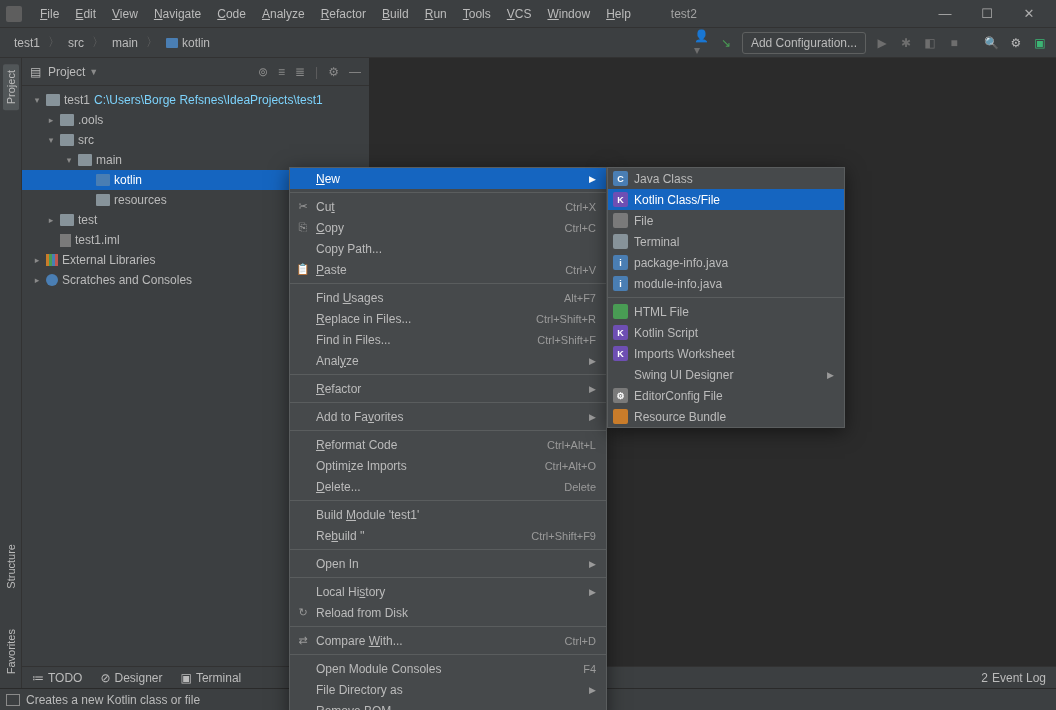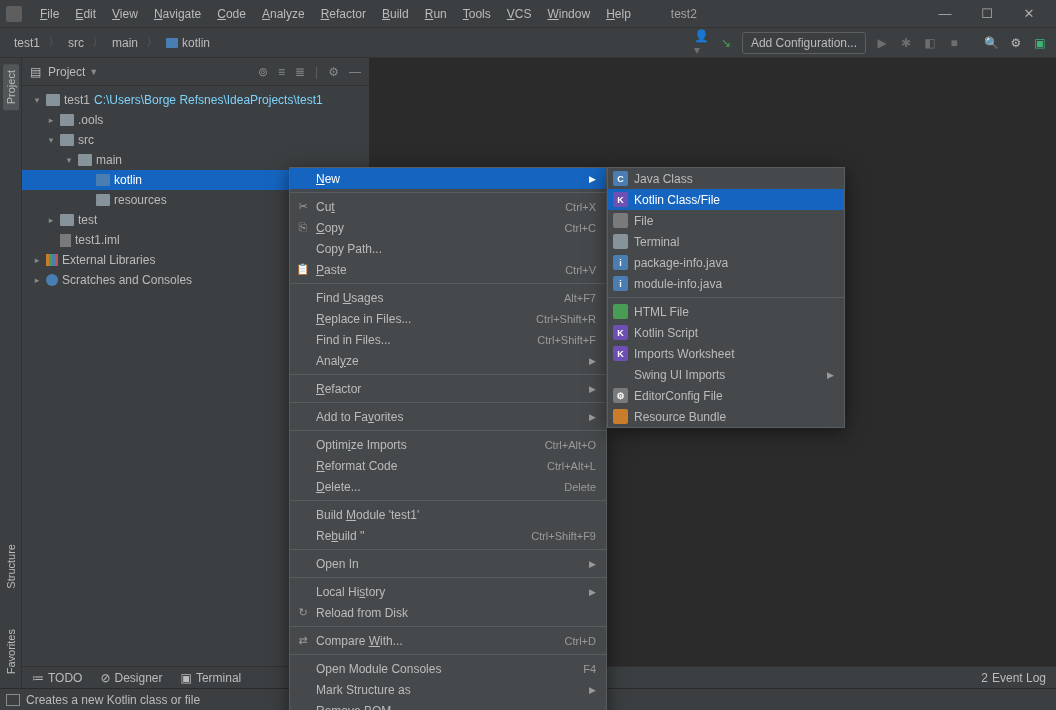--- a/index.html
+++ b/index.html
@@ -281,26 +281,26 @@
       <span><u>R</u>efactor</span>
       <span class="sub">▶</span>
     </div>
     <div class="cm-sep"></div>
     <div class="cm-row">
       <span>Add to Fa<u>v</u>orites</span>
       <span class="sub">▶</span>
     </div>
     <div class="cm-sep"></div>
     <div class="cm-row">
+      <span><u>R</u>eformat Code</span>
+      <span class="shortcut">Ctrl+Alt+L</span>
+    </div>
+    <div class="cm-row">
       <span>Optim<u>i</u>ze Imports</span>
       <span class="shortcut">Ctrl+Alt+O</span>
-    </div>
-    <div class="cm-row">
-      <span><u>R</u>eformat Code</span>
-      <span class="shortcut">Ctrl+Alt+L</span>
     </div>
     <div class="cm-row">
       <span><u>D</u>elete...</span>
       <span class="shortcut">Delete</span>
     </div>
     <div class="cm-sep"></div>
     <div class="cm-row">
       <span>Build <u>M</u>odule 'test1'</span>
     </div>
     <div class="cm-row">
@@ -326,21 +326,21 @@
       <span class="cm-icon">⇄</span>
       <span>Compare <u>W</u>ith...</span>
       <span class="shortcut">Ctrl+D</span>
     </div>
     <div class="cm-sep"></div>
     <div class="cm-row">
       <span>Open Module Consoles</span>
       <span class="shortcut">F4</span>
     </div>
     <div class="cm-row">
-      <span>Mark Structure as</span>
+      <span>File Directory as</span>
       <span class="sub">▶</span>
     </div>
     <div class="cm-row">
       <span>Remove BOM</span>
     </div>
   </div>
 
 <div class="submenu" id="sub">
     <div class="sm-row">
       <span class="sm-icon" style="background: rgb(74, 126, 179);">C</span>
@@ -373,21 +373,21 @@
     </div>
     <div class="sm-row">
       <span class="sm-icon" style="background: rgb(110, 79, 179);">K</span>
       <span>Kotlin Script</span>
     </div>
     <div class="sm-row">
       <span class="sm-icon" style="background: rgb(110, 79, 179);">K</span>
       <span>Imports Worksheet</span>
     </div>
     <div class="sm-row">
-      <span>Swing UI Imports</span>
+      <span>Swing UI Designer</span>
       <span class="sub">▶</span>
     </div>
     <div class="sm-row">
       <span class="sm-icon" style="background: rgb(122, 122, 122);">⚙</span>
       <span>EditorConfig File</span>
     </div>
     <div class="sm-row">
       <span class="sm-icon" style="background: rgb(201, 124, 42);"></span>
       <span>Resource Bundle</span>
     </div>

